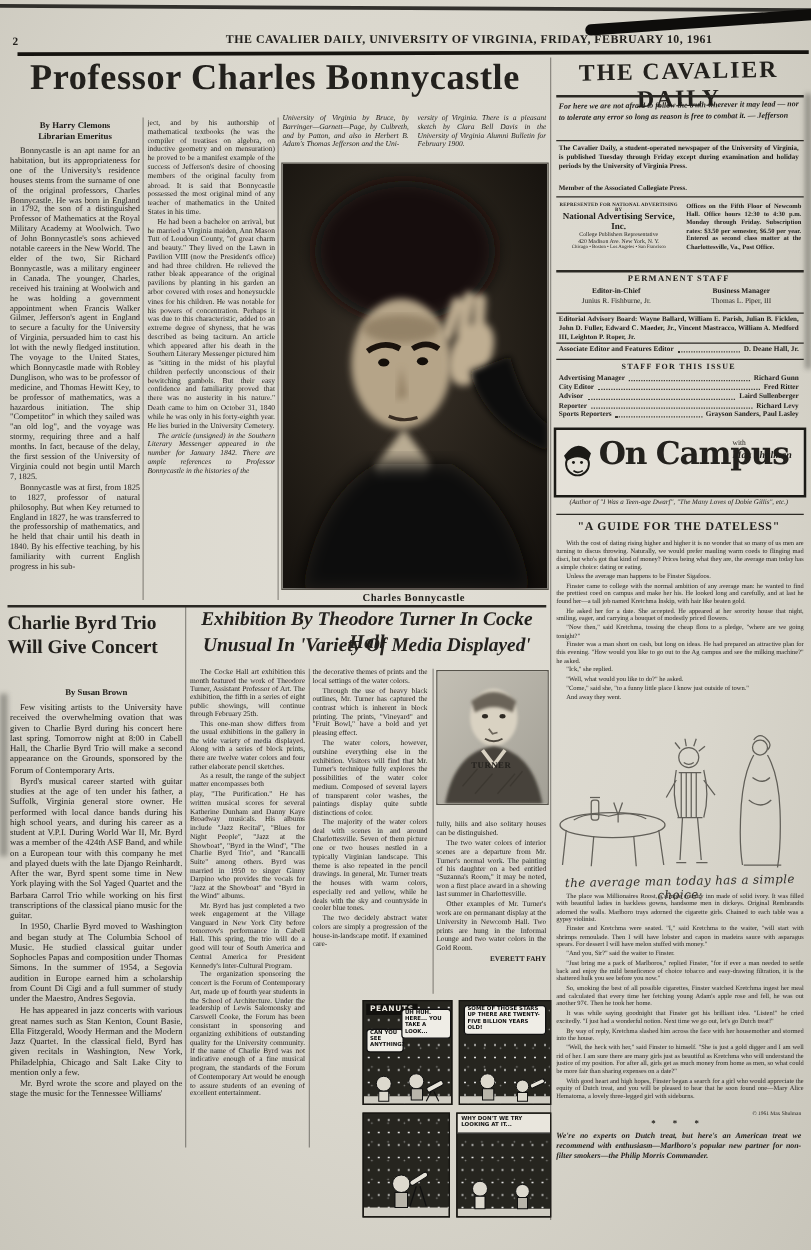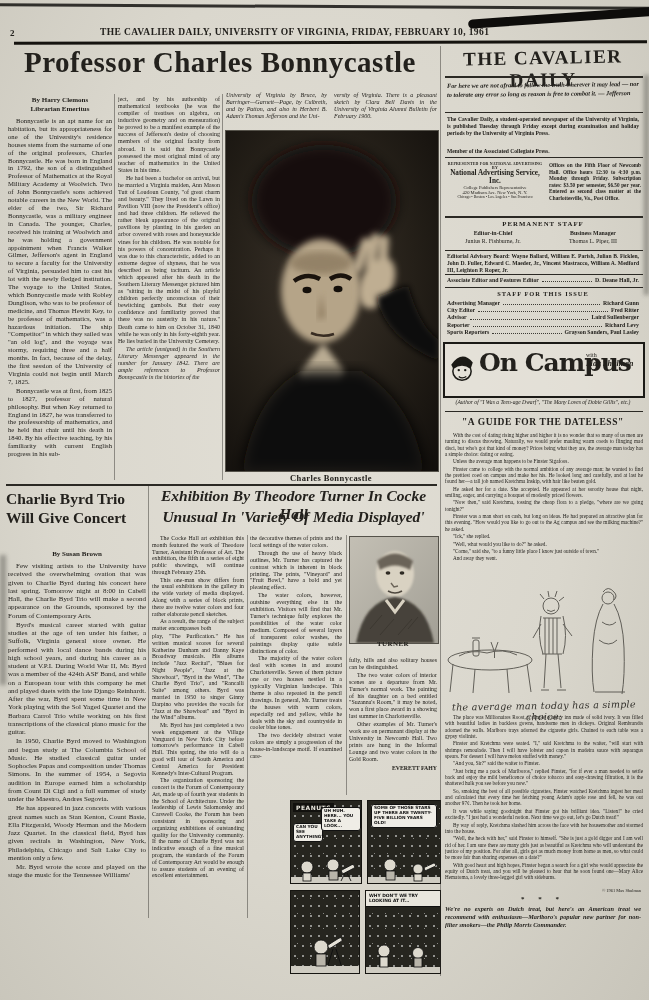--- a/index.html
+++ b/index.html
@@ -8,21 +8,21 @@
     font-family:"Liberation Serif", serif;color:#23211d;}
   .abs{position:absolute;}
   .hr{position:absolute;background:#2b2924;height:1px;}
   .vr{position:absolute;background:rgba(45,43,38,.45);width:1px;}
   .bodycol{position:absolute;text-align:justify;overflow:hidden;line-height:1.18;}
   .bodycol p{margin:0 0 1px;text-indent:8px;}
   .bodycol p.noind{text-indent:0;}
   .it{font-style:italic;}
   
   .pageno{left:10px;top:28px;font-size:9px;font-weight:bold;}
-  .head-title{left:100px;top:27px;width:470px;text-align:left;font-size:9.5px;font-weight:bold;letter-spacing:.4px;}
+  .head-title{left:100px;top:27px;width:470px;text-align:right;font-size:9.5px;font-weight:bold;letter-spacing:.4px;}
   .mainrule{left:14px;top:41px;width:633px;height:2.5px;background:#15130f;transform:rotate(-.15deg);}
   .top-edge{left:-4px;top:5px;width:660px;height:2.5px;background:#141310;transform:rotate(.3deg);opacity:.85;}
   .scan-band{left:468px;top:13px;width:195px;height:9px;background:#0e0d0b;transform:rotate(-4deg);border-radius:5px;}
   .smudge{background:rgba(30,28,24,.35);filter:blur(2px);}
   
   .bonny-head{left:8px;top:46px;width:424px;text-align:center;font-size:29px;font-weight:bold;letter-spacing:.5px;}
   .byrd-head{left:6px;top:489px;width:140px;text-align:left;font-size:15.5px;font-weight:bold;line-height:1.25;}
   .exh-head{left:150px;width:287px;text-align:center;font-size:15.5px;font-weight:bold;font-style:italic;}
   .byline{font-size:7px;font-weight:bold;text-align:center;position:absolute;}
   
@@ -208,21 +208,21 @@
       <path d="M6 106 q8 -42 39 -46 q31 4 39 46 z" fill="#47423a" filter="url(#tb)"></path>
       <path d="M36 63 l9 12 l9 -12" stroke="#d9d2c2" stroke-width="3" fill="none"></path>
       <g stroke="#35312a" stroke-width="1" opacity=".6">
         <path d="M20 92 l12 -14"></path>
           <path d="M30 98 l14 -16"></path>
           <path d="M48 98 l14 -16"></path>
           <path d="M58 92 l10 -12"></path>
       </g>
     </svg>
   </div>
-  <div class="caption" style="left:349px;top:640px;width:88px;font-size:7px;">TURNER</div>
+  <div class="caption" style="left:349px;top:608px;width:88px;font-size:7px;">TURNER</div>
 
   <div class="bodycol" style="left:349px;top:657px;width:88px;height:138px;font-size:5.9px;line-height:1.17;">
     <p class="noind">fully, hills and also solitary houses can be distinguished.</p>
     <p>The two water colors of interior scenes are a departure from Mr. Turner's normal work. The painting of his daughter on a bed entitled "Suzanna's Room," it may be noted, won a first place award in a showing last summer in Charlottesville.</p>
     <p>Other examples of Mr. Turner's work are on permanant display at the University in Newcomb Hall. Two prints are hung in the Informal Lounge and two water colors in the Gold Room.</p>
     <div class="exh-sign">EVERETT FAHY</div>
   </div>
 
   <div class="strip" style="left:290px;top:800px;">
     <div class="panel" style="width:70px;height:82px;">

